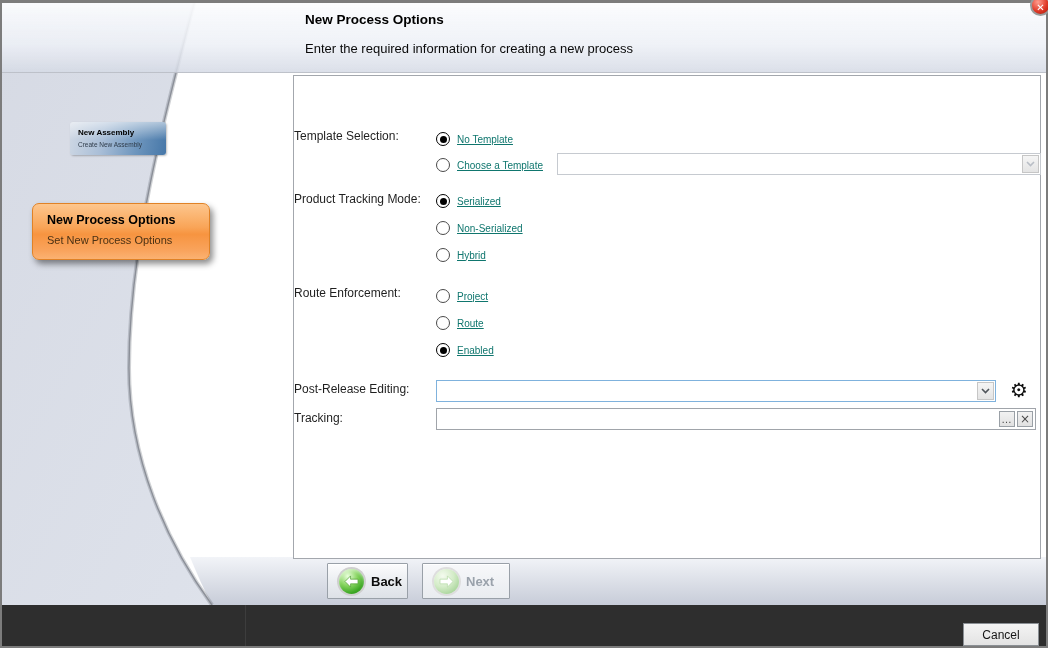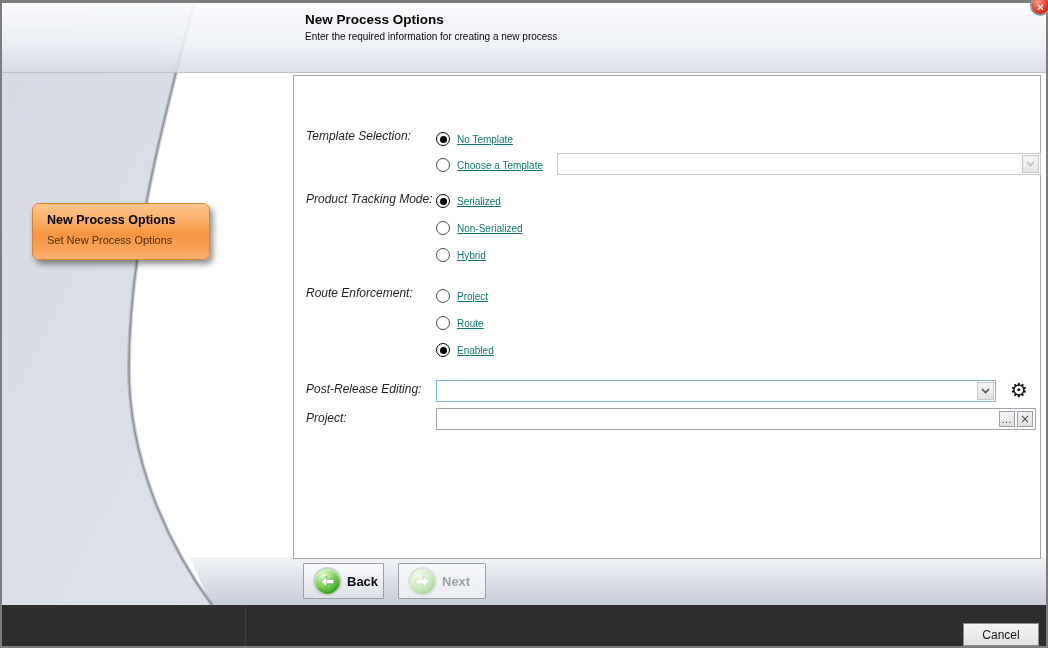--- a/index.html
+++ b/index.html
@@ -9,21 +9,21 @@
   .frame{position:absolute;inset:0;border:2px solid #7c7c7c;border-top-width:3px;pointer-events:none;z-index:60;}
 
   
   .curve{position:absolute;left:0;top:0;z-index:1;}
 
   
   .hdr{position:absolute;left:2px;top:3px;width:1044px;height:70px;z-index:5;
     background:linear-gradient(to bottom,rgba(251,252,254,0.95),rgba(237,240,246,0.88) 60%,rgba(213,218,229,0.85));
     border-bottom:1px solid rgba(140,146,158,0.55);}
   .hdr-title{position:absolute;left:303px;top:9px;font-size:13.5px;font-weight:bold;color:#000;}
-  .hdr-sub{position:absolute;left:303px;top:28px;font-size:10px;color:#0a0a0a;}
+  .hdr-sub{position:absolute;left:303px;top:38px;font-size:13px;color:#0a0a0a;}
   .close-btn{position:absolute;left:1030px;top:-5px;width:21px;height:21px;border-radius:50%;z-index:70;
     background:radial-gradient(circle at 35% 30%,#ff9d8f,#e03a28 55%,#a51406);
     border:2px solid #9a9a9a;display:flex;align-items:center;justify-content:center;cursor:pointer;}
   .close-btn span{color:#fff;font-size:10px;font-weight:bold;font-family:"DejaVu Sans",sans-serif;margin-top:3px;}
 
   
   .card-blue{position:absolute;left:70px;top:122px;width:96px;height:33px;z-index:6;border-radius:3px;
     background:linear-gradient(to bottom,rgba(255,255,255,0.55),rgba(255,255,255,0) 55%),
                linear-gradient(100deg,#cfd8e4 0%,#a9bed7 35%,#6d95bd 70%,#4677a8 100%);
     box-shadow:1px 1px 2px rgba(0,0,0,0.25);}
@@ -33,21 +33,21 @@
     border:1px solid #e08226;
     background:linear-gradient(to bottom,#fdc68d 0%,#f9a558 42%,#f79440 55%,#f9a45d 85%,#fbb272 100%);
     box-shadow:3px 4px 6px rgba(0,0,0,0.45);}
   .card-orange .t{font-size:12.5px;font-weight:bold;color:#000;margin:9px 0 0 14px;}
   .card-orange .s{font-size:11px;color:#4a3114;margin:7px 0 0 14px;}
 
   
   .panel{position:absolute;left:293px;top:75px;width:748px;height:484px;background:#fff;
     border:1px solid #a3a7ad;z-index:4;}
   .panel-title{position:absolute;left:12px;top:13px;font-size:20px;font-weight:300;color:#4c4c4c;}
-  .flabel{position:absolute;left:12px;font-size:12px;color:#1f1f1f;font-style:italic;}
+  .flabel{position:absolute;left:0;font-size:12px;color:#1f1f1f;}
   .radio-row{position:absolute;left:142px;display:flex;align-items:center;gap:7px;height:16px;cursor:pointer;}
   .radio{width:14px;height:14px;border-radius:50%;border:1px solid #4a4a4a;background:#fff;flex:0 0 auto;position:relative;}
   .radio.sel{border:1.5px solid #000;}
   .radio.sel::after{content:"";position:absolute;left:50%;top:50%;width:7px;height:7px;margin:-3.5px 0 0 -3.5px;border-radius:50%;background:#000;}
   .radio-row .lbl{font-size:10px;color:#0f766e;text-decoration:underline;}
 
   .combo{position:absolute;background:#fff;border:1px solid #b0b4ba;height:22px;}
   .combo input{position:absolute;left:2px;top:1px;right:20px;height:18px;border:none;outline:none;font-size:12px;background:transparent;width:calc(100% - 24px);}
   .dd{position:absolute;right:1px;top:1px;bottom:1px;width:17px;background:linear-gradient(#f5f5f5,#e4e4e4);
     border:1px solid #c6c6c6;display:flex;align-items:center;justify-content:center;cursor:pointer;}
@@ -59,21 +59,21 @@
   .textfield{position:absolute;left:142px;top:332px;width:600px;height:22px;background:#fff;border:1px solid #a0a4aa;}
   .textfield input{position:absolute;left:2px;top:1px;height:18px;width:calc(100% - 40px);border:none;outline:none;font-size:12px;background:transparent;}
   .mini{position:absolute;top:2px;width:16px;height:16px;background:linear-gradient(#f2f2f2,#e1e1e1);
     border:1px solid #9aa0a6;color:#4a4a4a;display:flex;align-items:center;justify-content:center;cursor:pointer;font-family:"DejaVu Sans",sans-serif;}
   .mini.browse{right:20px;font-size:10px;letter-spacing:1px;}
   .mini.clear{right:2px;font-size:12px;}
 
   
   .wizbtn{position:absolute;top:563px;height:36px;z-index:8;border:1px solid #99a0a8;border-radius:1px;
     background:linear-gradient(#fcfcfd,#e9ecf0 55%,#dde1e7);display:flex;align-items:center;gap:7px;
-    padding:0 11px;font-size:13px;font-weight:bold;color:#0c0c0c;cursor:pointer;box-shadow:inset 0 1px 0 #fff;}
+    padding:0 11px;font-size:13px;font-weight:bold;color:#0c0c0c;cursor:pointer;box-shadow:inset 0 1px 0 #fff;margin-left:24px;}
   .wizbtn.disabled{color:#9aa2ab;cursor:default;background:linear-gradient(#f7f8fa,#e9ecf0);}
   .sphere{width:25px;height:25px;border-radius:50%;flex:0 0 auto;display:flex;align-items:center;justify-content:center;
     background:radial-gradient(circle at 35% 28%,#eaffdd,#86d45f 40%,#3aa622 72%,#1f7a11);
     box-shadow:0 0 0 2px #cfcfcf, inset 0 2px 3px rgba(255,255,255,0.5);}
   .sphere.pale{background:radial-gradient(circle at 35% 28%,#f4fbef,#d4ecc8 45%,#abd69d 78%);box-shadow:0 0 0 2px #dedede;}
 
   
   .darkbar{position:absolute;left:2px;right:2px;top:605px;bottom:2px;background:#2e2e2e;z-index:7;}
   .darkbar .divider{position:absolute;left:243px;top:0;bottom:0;width:1px;background:#181818;border-right:1px solid #3d3d3d;}
   .cancel-btn{position:absolute;left:961px;top:10px;width:76px;height:23px;background:linear-gradient(#f4f4f4,#e3e3e3);
@@ -98,20 +98,24 @@
   </svg>
 
   <div class="hdr">
     <div class="hdr-title">New Process Options</div>
     <div class="hdr-sub">Enter the required information for creating a new process</div>
   </div>
   <div class="close-btn">
     <span>✕</span>
   </div>
 
+  <div class="card-blue">
+    <div class="t">New Assembly</div>
+    <div class="s">Create New Assembly</div>
+  </div>
   <div class="card-orange">
     <div class="t">New Process Options</div>
     <div class="s">Set New Process Options</div>
   </div>
 
   <div class="panel">
 
     <div class="flabel" style="top:53px">Template Selection:</div>
     <div class="radio-row" style="top:55px">
       <span class="radio sel"></span>
@@ -162,21 +166,21 @@
     <div class="combo focused" style="left:142px;top:304px;width:560px;">
       <input type="text" value="" style="">
       <span class="dd">
         <svg width="9" height="6" viewBox="0 0 9 6">
             <path d="M1 1 L4.5 4.5 L8 1" fill="none" stroke="#50555b" stroke-width="1.6"></path>
           </svg>
       </span>
     </div>
     <div class="gear">⚙</div>
 
-    <div class="flabel" style="top:335px">Project:</div>
+    <div class="flabel" style="top:335px">Tracking:</div>
     <div class="textfield">
       <input type="text" value="" style="">
       <span class="mini browse">…</span>
       <span class="mini clear">×</span>
     </div>
   </div>
 
   <div class="wizbtn" style="left:303px;width:81px;">
     <span class="sphere">
       <svg width="15" height="13" viewBox="0 0 16 14">

